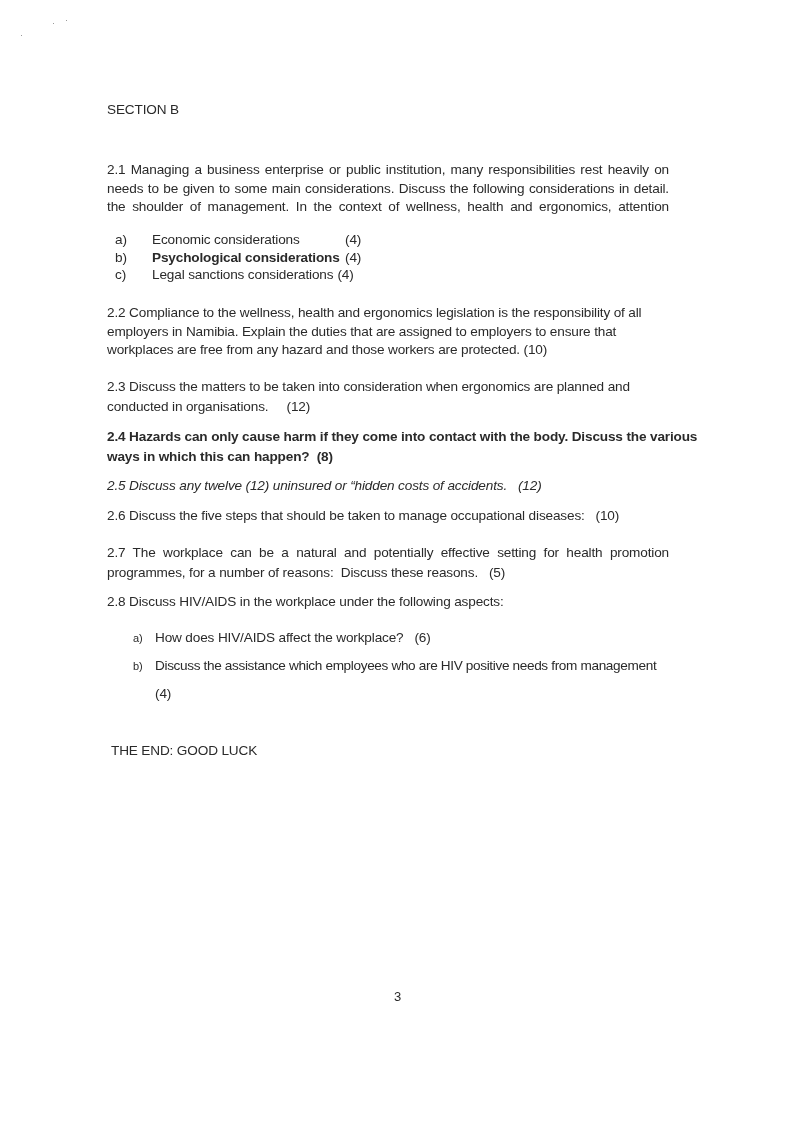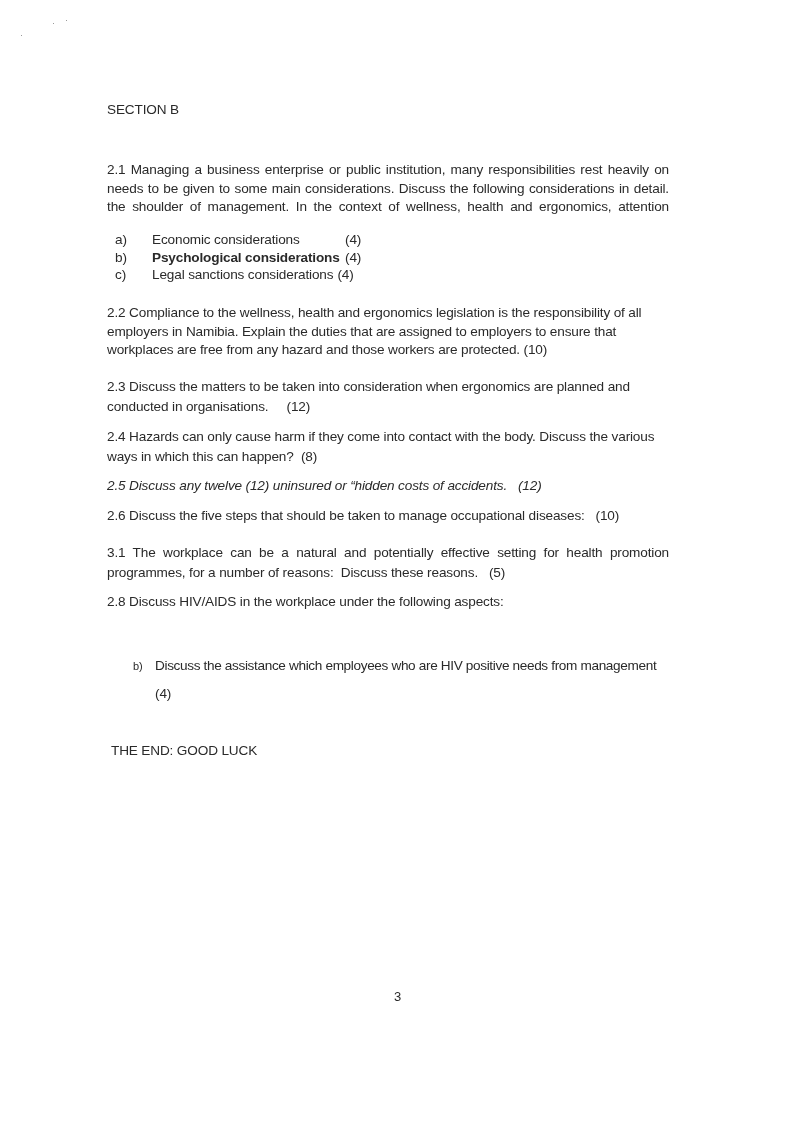--- a/index.html
+++ b/index.html
@@ -124,42 +124,45 @@
     <span class="line">2.2 Compliance to the wellness, health and ergonomics legislation is the responsibility of all</span>
     <span class="line">employers in Namibia. Explain the duties that are assigned to employers to ensure that</span>
     <span class="line">workplaces are free from any hazard and those workers are protected. (10)</span>
   </div>
 
   <div class="para" style="top:377px;line-height:20px;">
     <span class="line">2.3 Discuss the matters to be taken into consideration when ergonomics are planned and</span>
     <span class="line">conducted in organisations.&nbsp;&nbsp;&nbsp;&nbsp;&nbsp;(12)</span>
   </div>
 
-  <div class="para" style="top:427px;line-height:20px;">
+  <div class="para" style="top:427px;line-height:20px;font-weight:bold;">
     <span class="line">2.4 Hazards can only cause harm if they come into contact with the body. Discuss the various</span>
     <span class="line">ways in which this can happen?&nbsp;&nbsp;(8)</span>
   </div>
 
   <div class="para" style="top:477px;font-style:italic;">
     <span class="line">2.5 Discuss any twelve (12) uninsured or “hidden costs of accidents.&nbsp;&nbsp;&nbsp;(12)</span>
   </div>
 
   <div class="para" style="top:507px;">
     <span class="line">2.6 Discuss the five steps that should be taken to manage occupational diseases:&nbsp;&nbsp;&nbsp;(10)</span>
   </div>
 
   <div class="para justify" style="top:543px;line-height:20px;">
-    <span class="line full">3.1 The workplace can be a natural and potentially effective setting for health promotion</span>
+    <span class="line full">2.7 The workplace can be a natural and potentially effective setting for health promotion</span>
     <span class="line">programmes, for a number of reasons:&nbsp; Discuss these reasons.&nbsp;&nbsp;&nbsp;(5)</span>
   </div>
 
   <div class="para" style="top:593px;">
     <span class="line">2.8 Discuss HIV/AIDS in the workplace under the following aspects:</span>
   </div>
 
+  <div class="hiv-item" style="top:630px;">
+    <span class="lbl">a)</span><span>How does HIV/AIDS affect the workplace?&nbsp;&nbsp;&nbsp;(6)</span>
+  </div>
 
   <div class="hiv-item" style="top:658px;">
     <span class="lbl">b)</span><span style="letter-spacing:-0.35px;">Discuss the assistance which employees who are HIV positive needs from management</span>
   </div>
 
   <div class="hiv-item" style="top:686px;left:155px;">
     <span>(4)</span>
   </div>
 
   <div class="abs txt" style="left:111px;top:743px;">THE END: GOOD LUCK</div>

